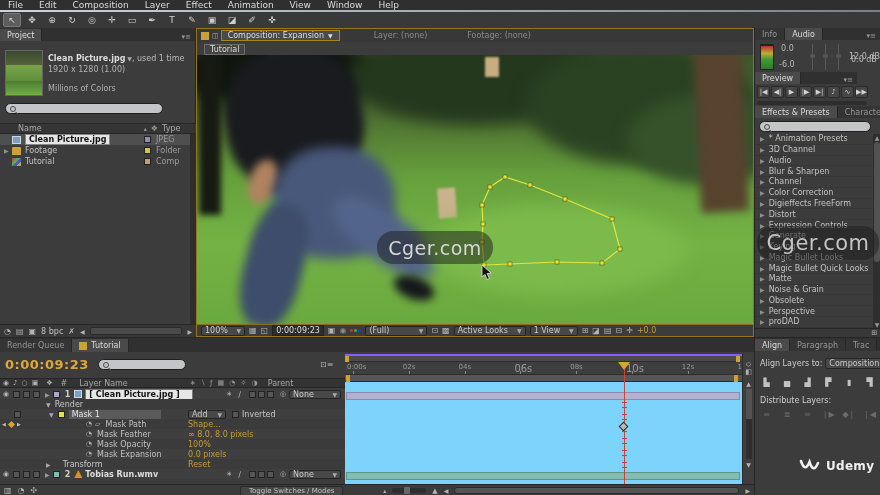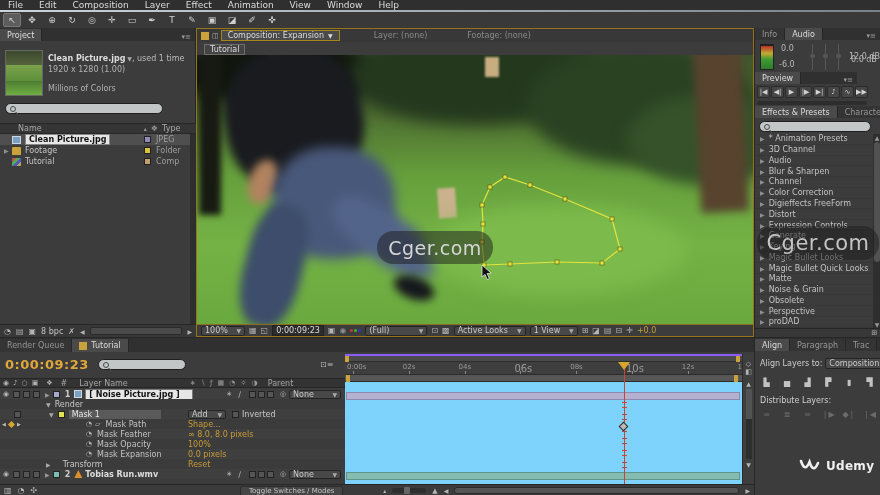--- a/index.html
+++ b/index.html
@@ -436,21 +436,21 @@
   <div id="tl-rows" class="abs" style="left:0;top:51px;width:345px;height:95px">
       <div class="tlrow" style="top: 0px; background: rgb(63, 63, 63);">
         <span class="ic" style="margin-left: 3px; font-size: 7px;">◉</span>
         <span class="cb" style="margin-left: 4px;"></span>
         <span class="cb" style="margin-left: 3px;"></span>
         <span class="cb" style="margin-left: 3px;"></span>
         <span style="margin-left: 5px; color: rgb(153, 153, 153); font-size: 6px;">▶</span>
         <span style="margin-left: 3px; width: 7px; height: 7px; background: rgb(169, 166, 204); border: 1px solid rgb(34, 34, 34);"></span>
         <span style="margin-left: 5px; color: rgb(204, 204, 204); font-weight: bold;">1</span>
         <span style="margin-left: 4px; width: 8px; height: 8px; background: rgb(122, 160, 196); border: 1px solid rgb(207, 216, 226);"></span>
-        <span style="margin-left: 3px; background: rgb(230, 230, 230); color: rgb(17, 17, 17); border: 1px solid rgb(119, 119, 119); padding: 0px 3px; width: 108px; font-weight: bold;">[ Noise Picture.jpg ]</span>
+        <span style="margin-left: 3px; background: rgb(230, 230, 230); color: rgb(17, 17, 17); border: 1px solid rgb(119, 119, 119); padding: 0px 3px; width: 108px; font-weight: bold;">[ Clean Picture.jpg ]</span>
         <span class="ic" style="margin-left: auto; font-size: 7px;">∗</span>
         <span class="ic" style="margin-left: 6px; font-size: 8px;">∕</span>
         <span class="cb" style="margin-left: 8px;"></span>
         <span class="cb" style="margin-left: 2px;"></span>
         <span class="cb" style="margin-left: 2px;"></span>
         <span class="ic" style="margin-left: 6px; font-size: 7px;">◎</span>
         <div class="dd" style="width: 52px; height: 9px; margin-left: 3px; margin-right: 4px;">
           <span>None</span>
           <span class="car">▼</span>
         </div>

